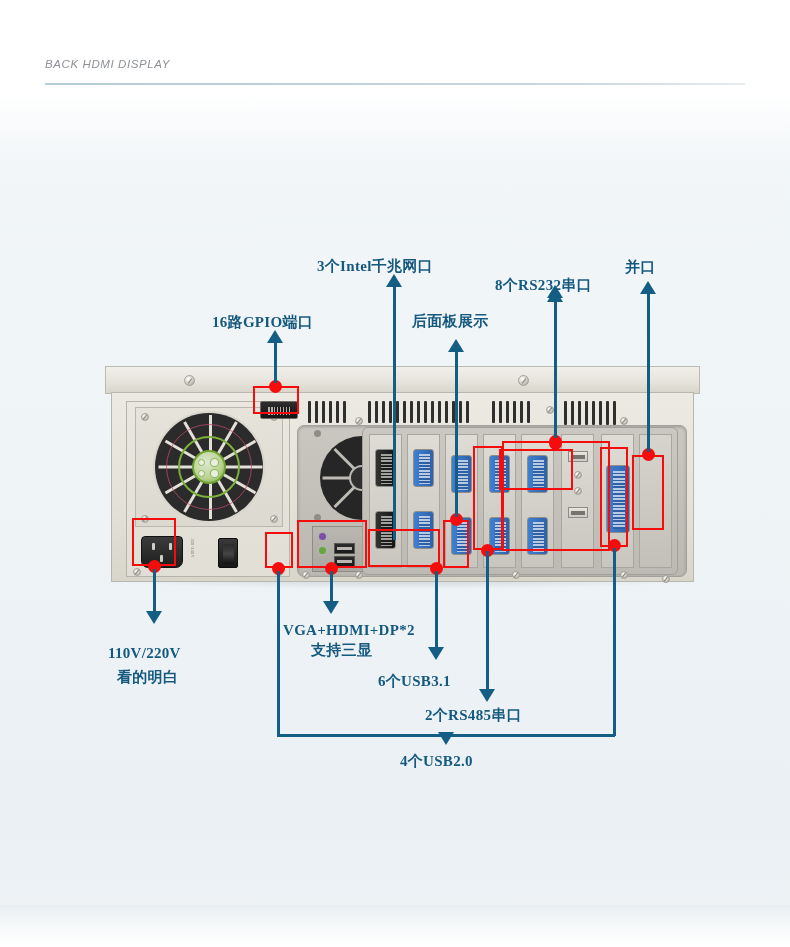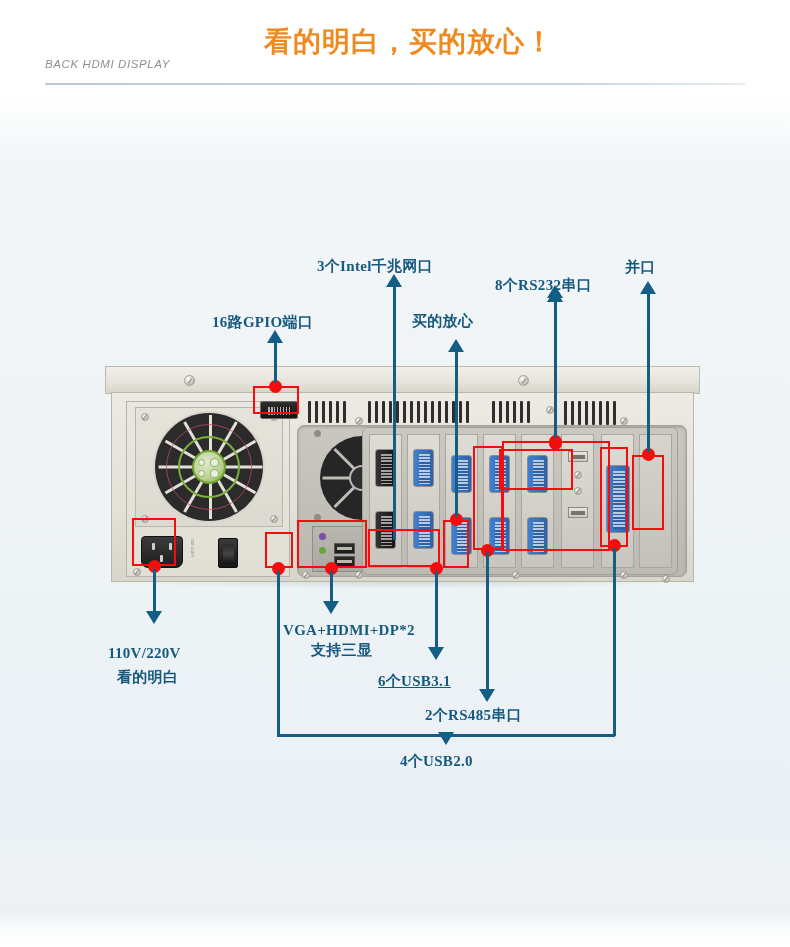--- a/index.html
+++ b/index.html
@@ -303,21 +303,20 @@
 </head>
 <body>
 
 <div class="page">
 
   <div class="bg"></div>
   <div class="bg-bottomfade"></div>
 
   <div class="header">
     <div class="hdr-en">BACK HDMI DISPLAY</div>
-    <div class="hdr-slogan">看的明白，买的放心！</div>
     <div class="hdr-rule"></div>
   </div>
 
 
   <div class="chassis-shadow"></div>
 
   <div class="chassis">
 
     <div class="chassis-flange">
       <div class="screw" style="left:78px;top:8px;"></div>
@@ -558,21 +557,21 @@
     <div class="arrow up" style="left:547px;top:285px;"></div>
     <div class="cap" style="left:317px;top:257px;">3个Intel千兆网口</div>
 
     <div class="lead v" style="left:393px;top:285px;height:255px;"></div>
     <div class="arrow up" style="left:386px;top:274px;"></div>
 
     <div class="rbox" style="left:443px;top:520px;width:26px;height:48px;"></div>
     <div class="rdot" style="left:450px;top:513px;"></div>
     <div class="lead v" style="left:455px;top:350px;height:167px;"></div>
     <div class="arrow up" style="left:448px;top:339px;"></div>
-    <div class="cap" style="left:412px;top:312px;">买的放心</div>
+    <div class="cap" style="left:412px;top:312px;">后面板展示</div>
 
     <div class="rbox" style="left:502px;top:441px;width:108px;height:110px;"></div>
     <div class="rdot" style="left:549px;top:435px;"></div>
     <div class="lead v" style="left:554px;top:300px;height:138px;"></div>
     <div class="arrow up" style="left:547px;top:289px;"></div>
     <div class="cap" style="left:495px;top:276px;">8个RS232串口</div>
 
     <div class="rbox" style="left:632px;top:455px;width:32px;height:75px;"></div>
     <div class="rdot" style="left:642px;top:448px;"></div>
     <div class="lead v" style="left:647px;top:292px;height:160px;"></div>
@@ -590,21 +589,21 @@
     <div class="rdot" style="left:325px;top:562px;"></div>
     <div class="lead v" style="left:330px;top:571px;height:32px;"></div>
     <div class="arrow down" style="left:323px;top:601px;"></div>
     <div class="cap" style="left:283px;top:622px;">VGA+HDMI+DP*2</div>
     <div class="cap" style="left:311px;top:641px;">支持三显</div>
 
     <div class="rbox" style="left:368px;top:529px;width:72px;height:38px;"></div>
     <div class="rdot" style="left:430px;top:562px;"></div>
     <div class="lead v" style="left:435px;top:571px;height:78px;"></div>
     <div class="arrow down" style="left:428px;top:647px;"></div>
-    <div class="cap" style="left:378px;top:672px;text-decoration:underline;">6个USB3.1</div>
+    <div class="cap" style="left:378px;top:672px;">6个USB3.1</div>
 
     <div class="rbox" style="left:473px;top:446px;width:30px;height:104px;"></div>
     <div class="rdot" style="left:481px;top:544px;"></div>
     <div class="lead v" style="left:486px;top:551px;height:140px;"></div>
     <div class="arrow down" style="left:479px;top:689px;"></div>
     <div class="cap" style="left:425px;top:706px;">2个RS485串口</div>
 
     <div class="rbox" style="left:265px;top:532px;width:28px;height:36px;"></div>
     <div class="rdot" style="left:272px;top:562px;"></div>
     <div class="rbox" style="left:600px;top:447px;width:28px;height:100px;"></div>

